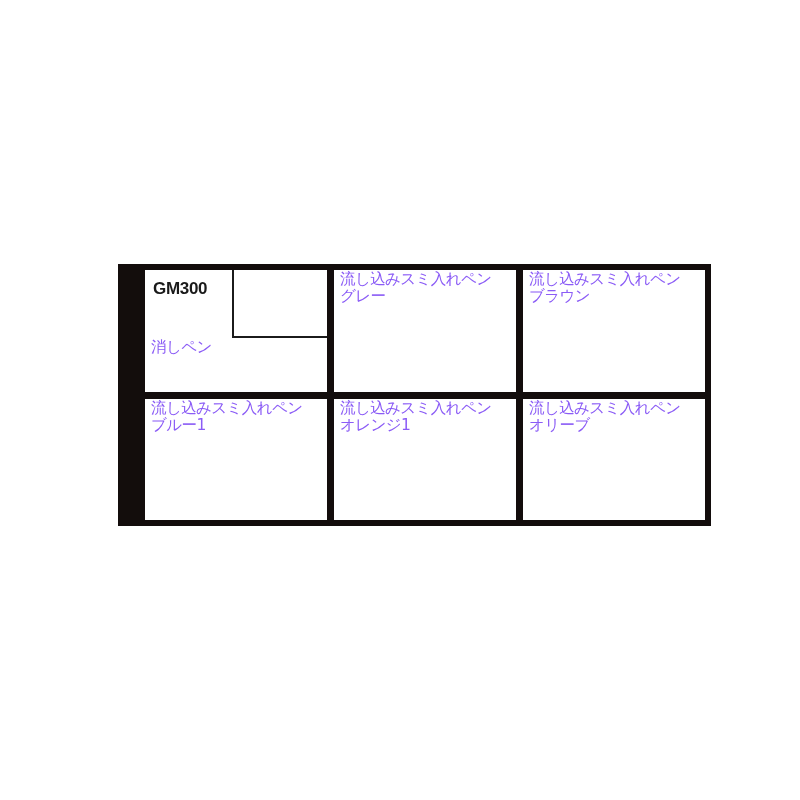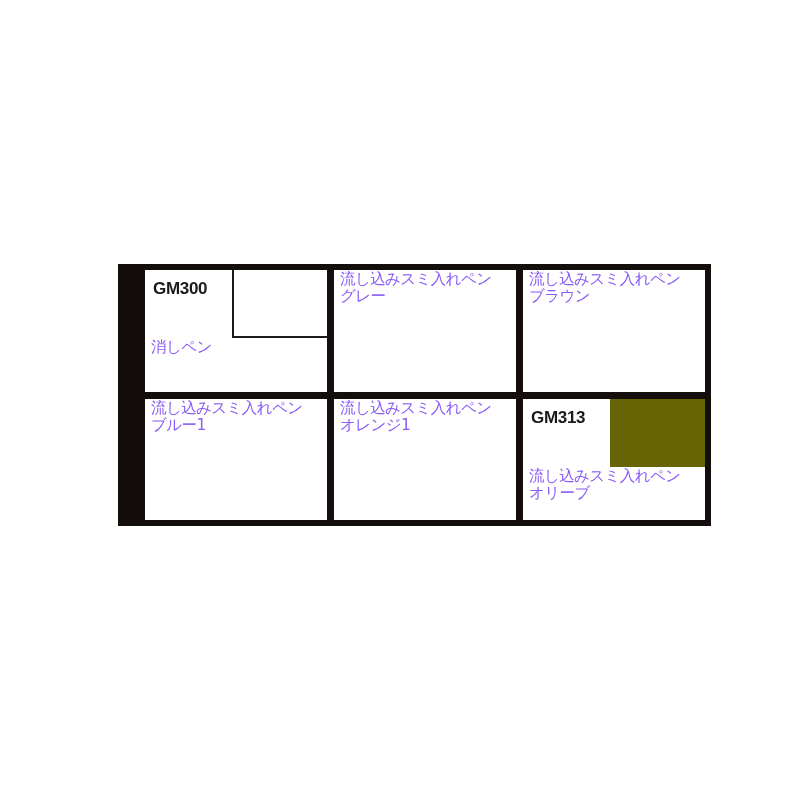--- a/index.html
+++ b/index.html
@@ -124,23 +124,19 @@
 ブルー1</div>
         </div>
       </div>
       <div class="swatch-cell">
         <div class="cell-bottom">
           <div class="desc">流し込みスミ入れペン
 オレンジ1</div>
         </div>
       </div>
       <div class="swatch-cell">
-        <div class="cell-top">
-          <div class="code-label">GM313</div>
-          <div class="color-chip" style="background: rgb(102, 100, 5);"></div>
-        </div>
         <div class="cell-bottom">
           <div class="desc">流し込みスミ入れペン
 オリーブ</div>
         </div>
       </div>
     </div>
 </div>
 
 </body></html>

